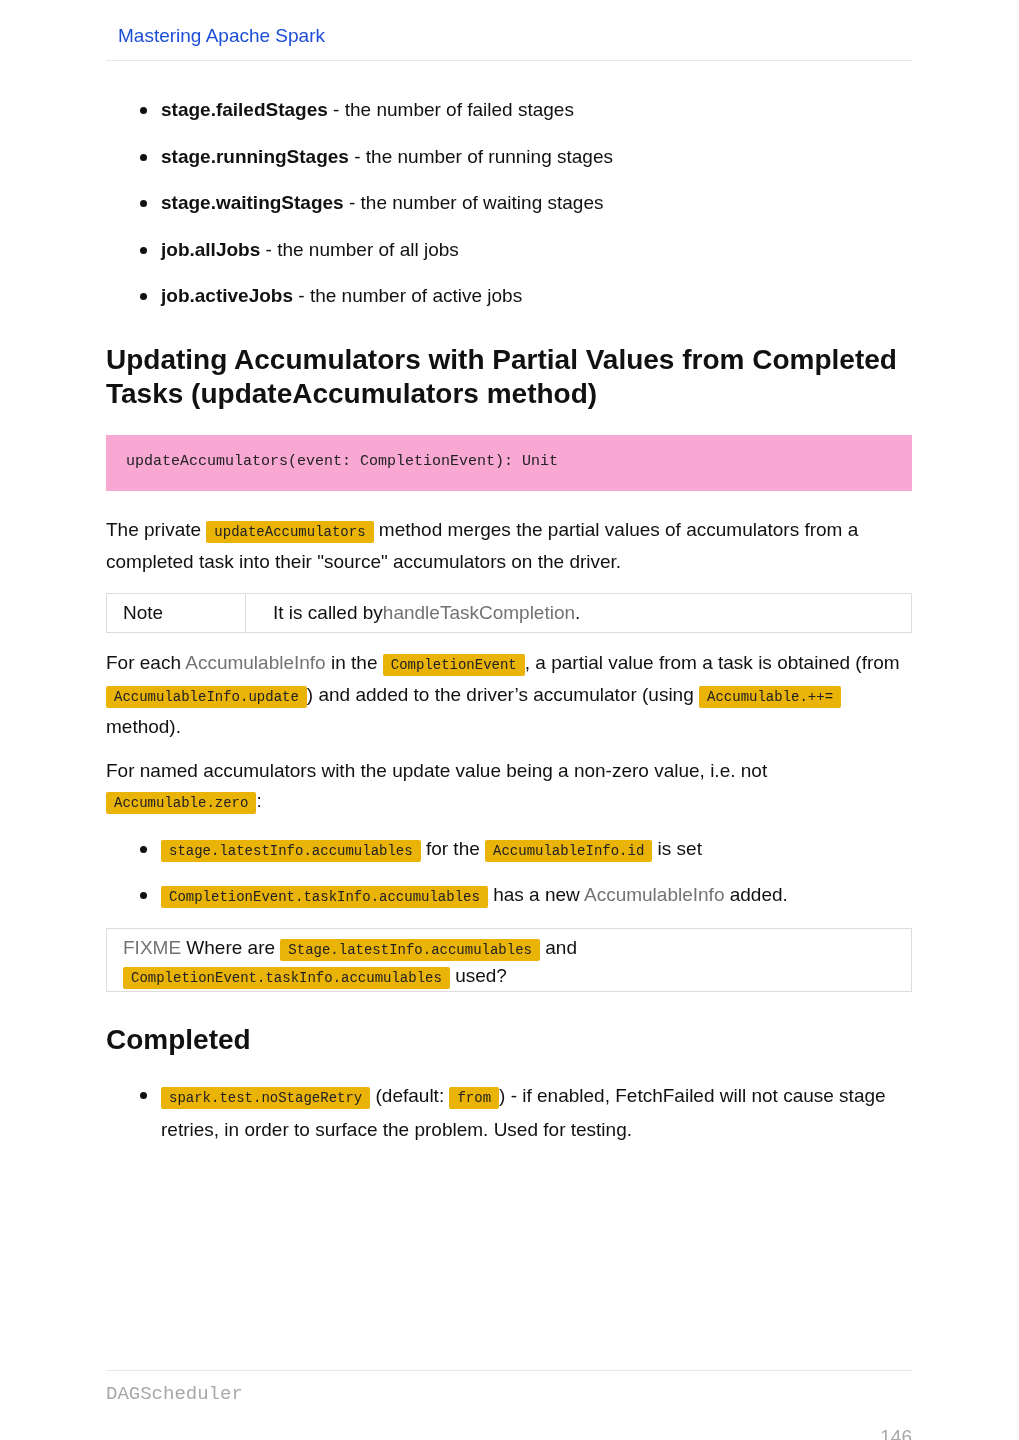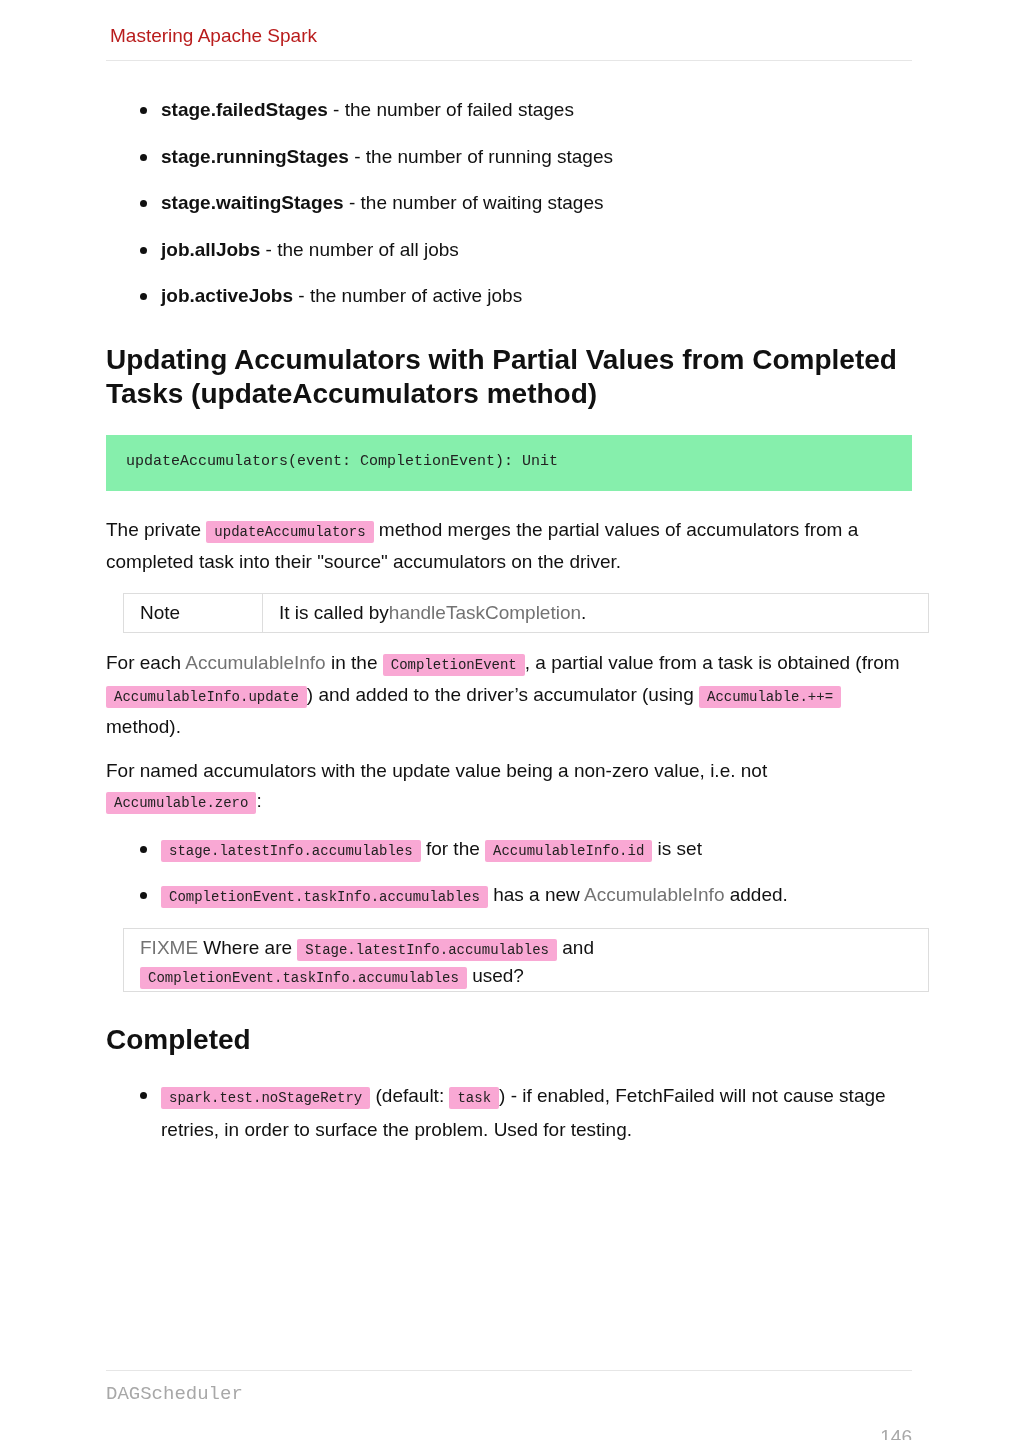--- a/index.html
+++ b/index.html
@@ -1,38 +1,38 @@
 <!DOCTYPE html>
 <html><head>
 <meta charset="utf-8">
 <style>
   html, body { margin: 0; padding: 0; background: #ffffff; }
   body { width: 1019px; height: 1440px; position: relative; font-family: "Liberation Sans", sans-serif; color: #111; }
   .page { position: absolute; left: 106px; width: 806px; top: 0; }
-  .running-header { position: absolute; top: 25px; left: 4px; font-size: 19px; color: #b91c1c; }
+  .running-header { position: absolute; top: 25px; left: 12px; font-size: 19px; color: #1d4ed8; }
   .header-rule { position: absolute; top: 60px; left: 0; width: 806px; height: 1px; background: #e6e6e6; }
   .footer-rule { position: absolute; top: 1370px; left: 0; width: 806px; height: 1px; background: #e6e6e6; }
   .footer-left { position: absolute; top: 1383px; left: 0; font-size: 19px; color: #a8a8a8; font-family: Liberation Mono, monospace; }
   .footer-right { position: absolute; top: 1426px; right: 0; font-size: 19px; color: #a8a8a8; }
 
   ul.bullets { list-style: none; margin: 0; padding: 0; position: absolute; left: 16px; width: 806px; }
   ul.bullets li { position: relative; padding-left: 39px; font-size: 19px; line-height: 30px; }
   ul.bullets li .dot { position: absolute; left: 18px; top: 12px; width: 7px; height: 7px; background: #111; border-radius: 50%; }
   .metrics li { height: 46.5px; }
   b { font-weight: bold; }
 
   h2 { position: absolute; left: 0; margin: 0; font-size: 28px; font-weight: bold; line-height: 34px; color: #111; width: 806px; }
-  .codeblock { position: absolute; left: 0; top: 435px; width: 806px; height: 56px; background: #86efac; }
+  .codeblock { position: absolute; left: 0; top: 435px; width: 806px; height: 56px; background: #f9a8d4; }
   .codeblock code { position: absolute; left: 20px; top: 18px; font-family: "Liberation Mono", monospace; font-size: 15px; color: #222; }
 
   p.para { position: absolute; left: 0; margin: 0; width: 806px; font-size: 19px; line-height: 30px; }
-  code.inline { font-family: "Liberation Mono", monospace; font-size: 14px; background: #f9a8d4; padding: 3px 8px; border-radius: 2px; color: #222; }
+  code.inline { font-family: "Liberation Mono", monospace; font-size: 14px; background: #eab308; padding: 3px 8px; border-radius: 2px; color: #222; }
   a.link { color: #737373; text-decoration: none; }
 
-  .admon { position: absolute; left: 17px; width: 804px; border: 1px solid #dddddd; display: flex; }
+  .admon { position: absolute; left: 0; width: 804px; border: 1px solid #dddddd; display: flex; gap: 11px; }
   .admon .label { font-size: 19px; padding-left: 16px; display: flex; align-items: center; border-right: 1px solid #dddddd; }
   .admon .content { font-size: 19px; padding-left: 16px; display: flex; align-items: center; }
 </style>
 </head>
 <body>
 
 <div class="page">
   <div class="running-header">Mastering Apache Spark</div>
   <div class="header-rule"></div>
 
@@ -78,19 +78,19 @@
 
   <div class="admon" style="top:928px; height:62px;">
     <div class="content" style="line-height:25px; display:block; padding-top:6px;">
       <a class="link" href="#">FIXME</a><span> Where are </span><code class="inline">Stage.latestInfo.accumulables</code><span> and </span><br><code class="inline">CompletionEvent.taskInfo.accumulables</code><span> used?</span>
     </div>
   </div>
 
   <h2 style="top:1023px;">Completed</h2>
 
   <ul class="bullets" style="top:1080px;">
-    <li style="line-height:31px;"><span class="dot"></span><code class="inline">spark.test.noStageRetry</code><span> (default: </span><code class="inline">task</code><span>) - if enabled, FetchFailed will not cause stage retries, in order to surface the problem. Used for testing.</span></li>
+    <li style="line-height:31px;"><span class="dot"></span><code class="inline">spark.test.noStageRetry</code><span> (default: </span><code class="inline">from</code><span>) - if enabled, FetchFailed will not cause stage retries, in order to surface the problem. Used for testing.</span></li>
   </ul>
 
   <div class="footer-rule"></div>
   <div class="footer-left">DAGScheduler</div>
   <div class="footer-right">146</div>
 </div>
 
 </body></html>

